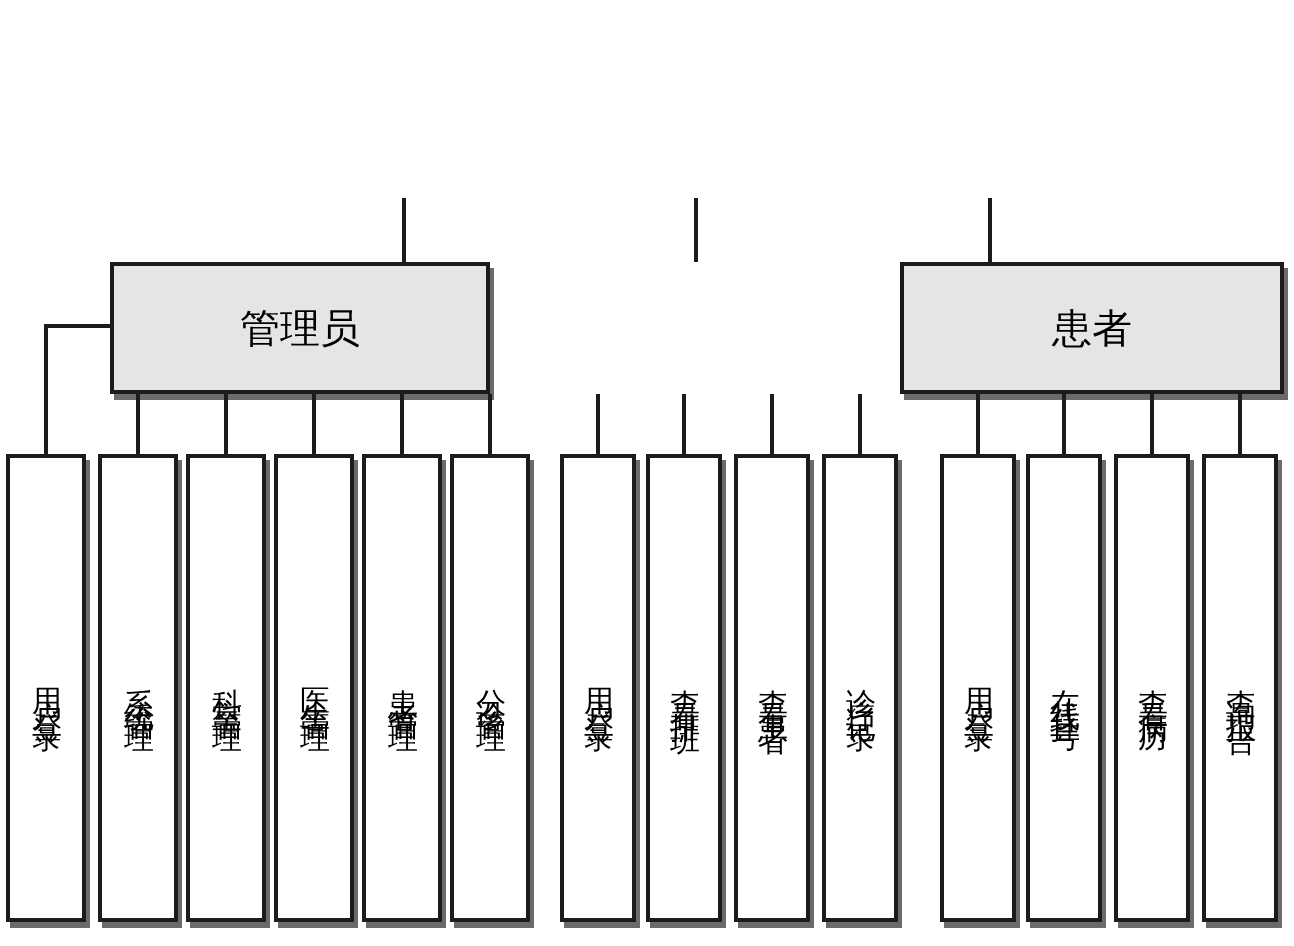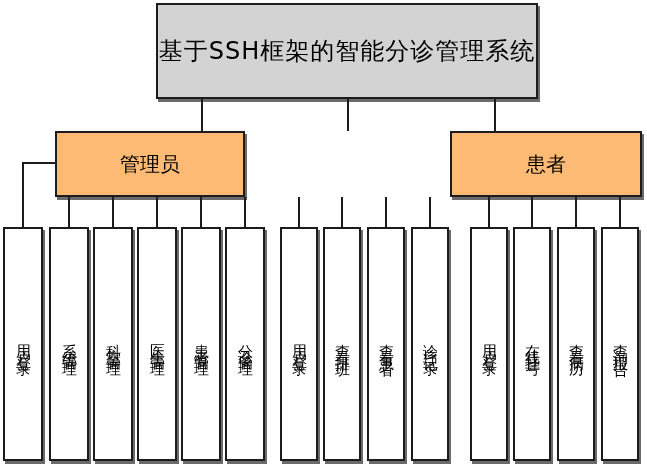--- a/index.html
+++ b/index.html
@@ -22,21 +22,21 @@
     box-shadow:2px 3px 0 #6b6b6b;
   }
   .root {
     left:156px; top:3px; width:382px; height:96px;
     background:#d3d3d3;
     font-size:24px;
     letter-spacing:1px;
   }
   .branch {
     top:131px; height:66px;
-    background:#fdba74;
+    background:#e5e5e5;
     font-size:20px;
   }
   .branch-admin   { left:55px;  width:190px; }
   .branch-doctor  { left:252px; width:192px; }
   .branch-patient { left:450px; width:192px; }
   .leaf {
     top:227px; height:234px;
     font-size:15px;
   }
   .leaf .vtext {
@@ -49,23 +49,20 @@
     background:#1c1c1c;
   }
   .vline { width:2px; }
   .hline { height:2px; }
 </style>
 </head>
 <body>
 
 <div class="canvas">
 
-  <div class="box root">
-    <span>基于SSH框架的智能分诊管理系统</span>
-  </div>
 
   <div class="line vline" style="left:201px; top:99px; height:32px;"></div>
   <div class="line vline" style="left:347px; top:99px; height:32px;"></div>
   <div class="line vline" style="left:494px; top:99px; height:32px;"></div>
 
   <div class="box branch branch-admin">
     <span>管理员</span>
   </div>
   <div class="box branch branch-patient">
     <span>患者</span>

